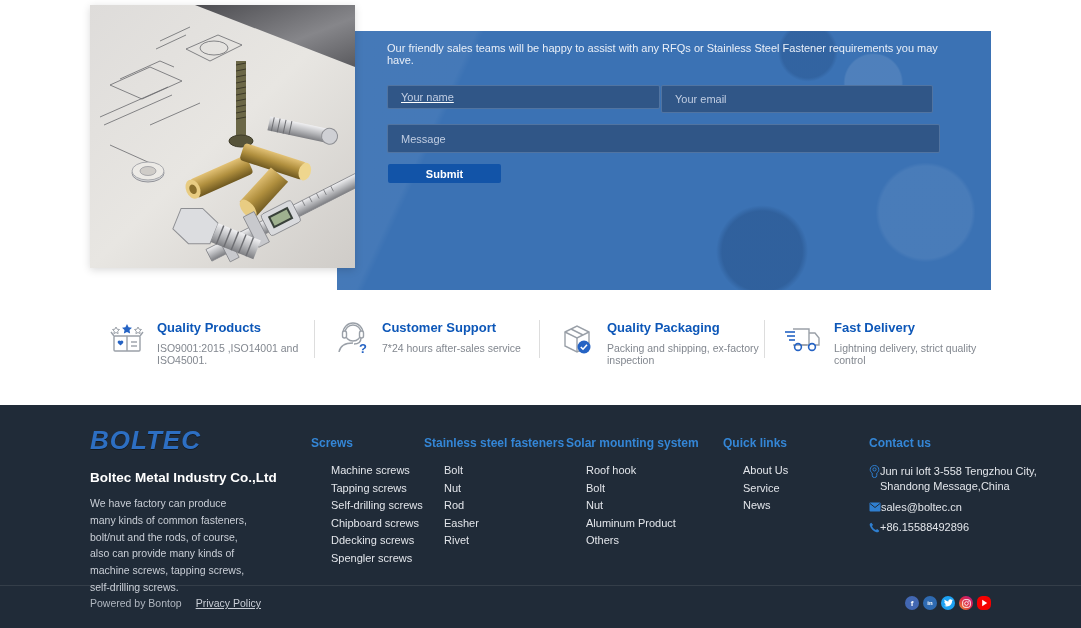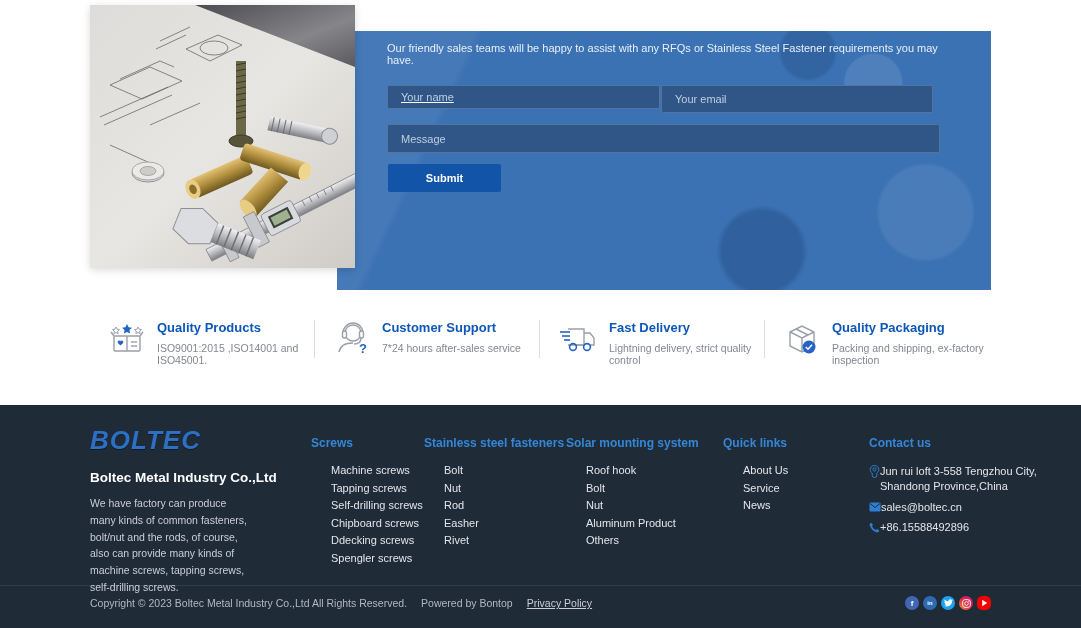--- a/index.html
+++ b/index.html
@@ -25,21 +25,21 @@
   .cta-title .arrow{font-weight:400;font-size:23px;margin-left:16px;vertical-align:1px;}
   .cta-sub{margin:11px 0 0 0;color:#e9eff8;font-size:11px;}
   .cta-form{position:relative;margin-top:19px;}
   .inp{box-sizing:border-box;background:#305687;border:1px solid rgba(170,195,230,0.28);
        color:#fff;font-size:11px;padding:0 13px;border-radius:2px;outline:none;
        font-family:"Liberation Sans", sans-serif;}
   .inp::placeholder{color:#c0cde2;opacity:1;}
   .inp.name{position:absolute;left:0;top:0;width:273px;height:24px;text-decoration:underline;}
   .inp.email{position:absolute;left:274px;top:0;width:272px;height:28px;}
   .inp.message{position:absolute;left:0;top:39px;width:553px;height:29px;}
-  .submit{position:absolute;left:1px;top:79px;width:113px;height:28px;background:#1254a8;border:none;
+  .submit{position:absolute;left:1px;top:79px;width:113px;height:19px;background:#1254a8;border:none;
           color:#fff;font-size:11px;font-weight:700;border-radius:2px;cursor:pointer;
           font-family:"Liberation Sans", sans-serif;}
 
   
   .features{position:absolute;left:90px;top:318px;width:901px;display:flex;z-index:1;}
   .feature{position:relative;width:225px;box-sizing:border-box;display:flex;align-items:flex-start;
            gap:11px;padding-left:18px;}
   .feature:not(:last-child)::after{content:"";position:absolute;right:0;top:2px;height:38px;width:1px;background:#ddd;}
   .f-icon{flex:0 0 auto;margin-top:2px;}
   .f-title{color:#0d57b8;font-size:13px;font-weight:700;margin:2px 0 0 0;}
@@ -248,57 +248,57 @@
         </svg>
       </span>
       <div>
         <div class="f-title">Customer Support</div>
         <div class="f-desc">7*24 hours after-sales service</div>
       </div>
     </div>
 
     <div class="feature">
       <span class="f-icon">
-        <svg width="40" height="38" viewBox="0 0 40 38">
-          <g fill="none" stroke="#9aa0a8" stroke-width="1.4">
-            <path d="M10 9 h16 v16 h-16"></path>
-            <path d="M26 13 h6 l4 5 v7 h-4"></path>
-            <line x1="18" y1="25" x2="24" y2="25"></line>
-          </g>
-          <g stroke="#2563c4" stroke-width="1.6" fill="none">
-            <line x1="2" y1="12" x2="12" y2="12"></line>
-            <line x1="4" y1="16" x2="12" y2="16"></line>
-            <line x1="6" y1="20" x2="12" y2="20"></line>
-          </g>
-          <circle cx="15" cy="27" r="3.4" fill="none" stroke="#2563c4" stroke-width="1.6"></circle>
-          <circle cx="29" cy="27" r="3.4" fill="none" stroke="#2563c4" stroke-width="1.6"></circle>
-        </svg>
-      </span>
-      <div>
-        <div class="f-title">Fast Delivery</div>
-        <div class="f-desc">Lightning delivery, strict quality control</div>
-      </div>
-    </div>
-
-    <div class="feature">
-      <span class="f-icon">
         <svg width="38" height="38" viewBox="0 0 38 38">
           <g fill="none" stroke="#9aa0a8" stroke-width="1.4">
             <path d="M7 12 L19 6 L31 12 L31 26 L19 32 L7 26 Z"></path>
             <path d="M7 12 L19 18 L31 12"></path>
             <line x1="19" y1="18" x2="19" y2="32"></line>
             <path d="M13 9 L25 15"></path>
           </g>
           <circle cx="26" cy="27" r="6.5" fill="#2563c4"></circle>
           <path d="M22.8 27 l2.2 2.2 4-4.4" fill="none" stroke="#fff" stroke-width="1.6"></path>
         </svg>
       </span>
       <div>
         <div class="f-title">Quality Packaging</div>
         <div class="f-desc">Packing and shipping, ex-factory inspection</div>
+      </div>
+    </div>
+
+    <div class="feature">
+      <span class="f-icon">
+        <svg width="40" height="38" viewBox="0 0 40 38">
+          <g fill="none" stroke="#9aa0a8" stroke-width="1.4">
+            <path d="M10 9 h16 v16 h-16"></path>
+            <path d="M26 13 h6 l4 5 v7 h-4"></path>
+            <line x1="18" y1="25" x2="24" y2="25"></line>
+          </g>
+          <g stroke="#2563c4" stroke-width="1.6" fill="none">
+            <line x1="2" y1="12" x2="12" y2="12"></line>
+            <line x1="4" y1="16" x2="12" y2="16"></line>
+            <line x1="6" y1="20" x2="12" y2="20"></line>
+          </g>
+          <circle cx="15" cy="27" r="3.4" fill="none" stroke="#2563c4" stroke-width="1.6"></circle>
+          <circle cx="29" cy="27" r="3.4" fill="none" stroke="#2563c4" stroke-width="1.6"></circle>
+        </svg>
+      </span>
+      <div>
+        <div class="f-title">Fast Delivery</div>
+        <div class="f-desc">Lightning delivery, strict quality control</div>
       </div>
     </div>
 
   </div>
 
   <footer class="footer">
 
     <div class="logoblock">
       <div class="logo">BOLTEC</div>
       <div class="companyname">Boltec Metal Industry Co.,Ltd</div>
@@ -351,21 +351,21 @@
     <div class="fcol fcol-contact">
       <div class="fhead">Contact us</div>
       <div class="contact-row">
         <span class="cicon">
           <svg width="11" height="13" viewBox="0 0 11 13">
               <path d="M5.5 0.5 C3 0.5 1.2 2.3 1.2 4.6 c0 1.6 1 2.7 2 3.5 l0 2.2 a2.3 2.3 0 0 0 4.6 0 l0-2.2 c1-0.8 2-1.9 2-3.5 C9.8 2.3 8 0.5 5.5 0.5z M5.5 6 a1.6 1.6 0 1 1 0-3.2 a1.6 1.6 0 0 1 0 3.2z" fill="none" stroke="#2f7fd0" stroke-width="1"></path>
             </svg>
         </span>
         <span class="addr">
           <span>Jun rui loft 3-558 Tengzhou City,</span><br>
-          <span>Shandong Province,China</span>
+          <span>Shandong Message,China</span>
         </span>
       </div>
       <div class="contact-row">
         <span class="cicon">
           <svg width="12" height="10" viewBox="0 0 12 10">
               <rect x="0.5" y="0.5" width="11" height="9" rx="1" fill="#2f7fd0"></rect>
               <path d="M1 1.5 L6 5.5 L11 1.5" fill="none" stroke="#202b38" stroke-width="1"></path>
             </svg>
         </span>
         <span>sales@boltec.cn</span>
@@ -376,21 +376,20 @@
               <path d="M2.3 0.8 L4 2.7 L3 4.3 C3.6 5.7 5.3 7.4 6.7 8 L8.3 7 L10.2 8.7 C9.8 10 8.8 10.6 7.5 10.2 C4.3 9.2 1.8 6.7 0.8 3.5 C0.4 2.2 1 1.2 2.3 0.8z" fill="#2f7fd0"></path>
             </svg>
         </span>
         <span>+86.15588492896</span>
       </div>
     </div>
 
     <div class="fdivider"></div>
 
     <div class="copyrow">
-      <span>Copyright © 2023 Boltec Metal Industry Co.,Ltd All Rights Reserved.</span>
       <span>Powered by Bontop</span>
       <span class="privacy">Privacy Policy</span>
     </div>
 
     <div class="socials">
       <span class="soc" style="background:#4267b2">f</span>
       <span class="soc" style="background:#2e6ab1;font-size:6px">in</span>
       <span class="soc" style="background:#1da1f2">
         <svg width="9" height="8" viewBox="0 0 24 20">
             <path d="M24 2.3c-.9.4-1.8.7-2.8.8 1-.6 1.8-1.6 2.2-2.7-1 .6-2 1-3.1 1.2C19.4.6 18.1 0 16.7 0c-2.7 0-4.9 2.2-4.9 4.9 0 .4 0 .8.1 1.1C7.8 5.8 4.2 3.8 1.7.9 1.2 1.7 1 2.5 1 3.4c0 1.7.9 3.2 2.2 4.1-.8 0-1.6-.2-2.2-.6v.1c0 2.4 1.7 4.4 3.9 4.8-.4.1-.8.2-1.3.2-.3 0-.6 0-.9-.1.6 2 2.4 3.4 4.6 3.4-1.7 1.3-3.8 2.1-6.1 2.1-.4 0-.8 0-1.2-.1 2.2 1.4 4.8 2.2 7.5 2.2 9.1 0 14-7.5 14-14v-.6c1-.7 1.8-1.6 2.5-2.6z" fill="#fff"></path>

